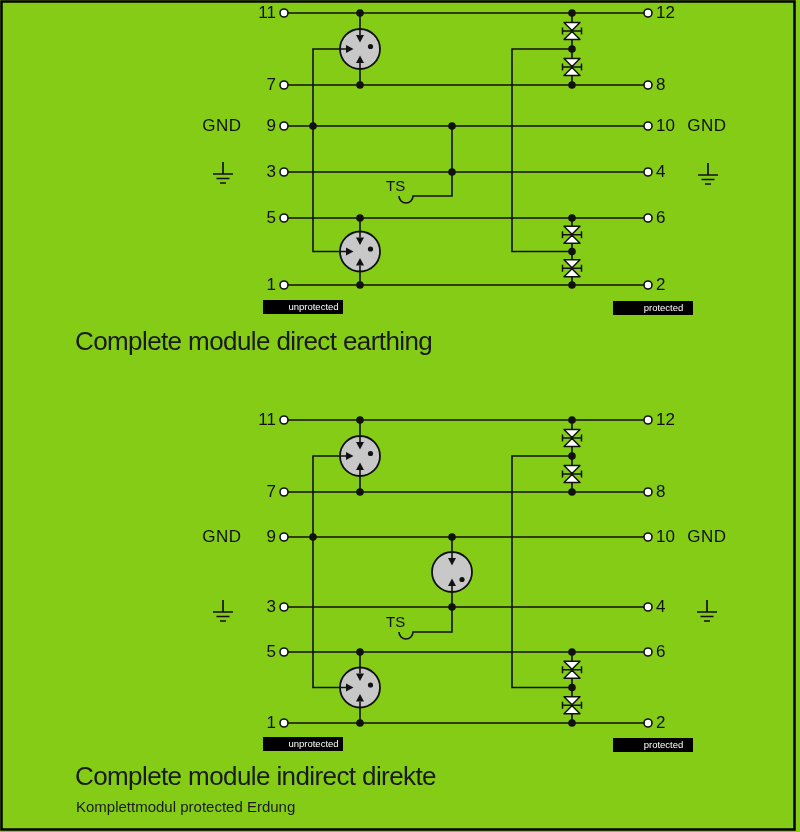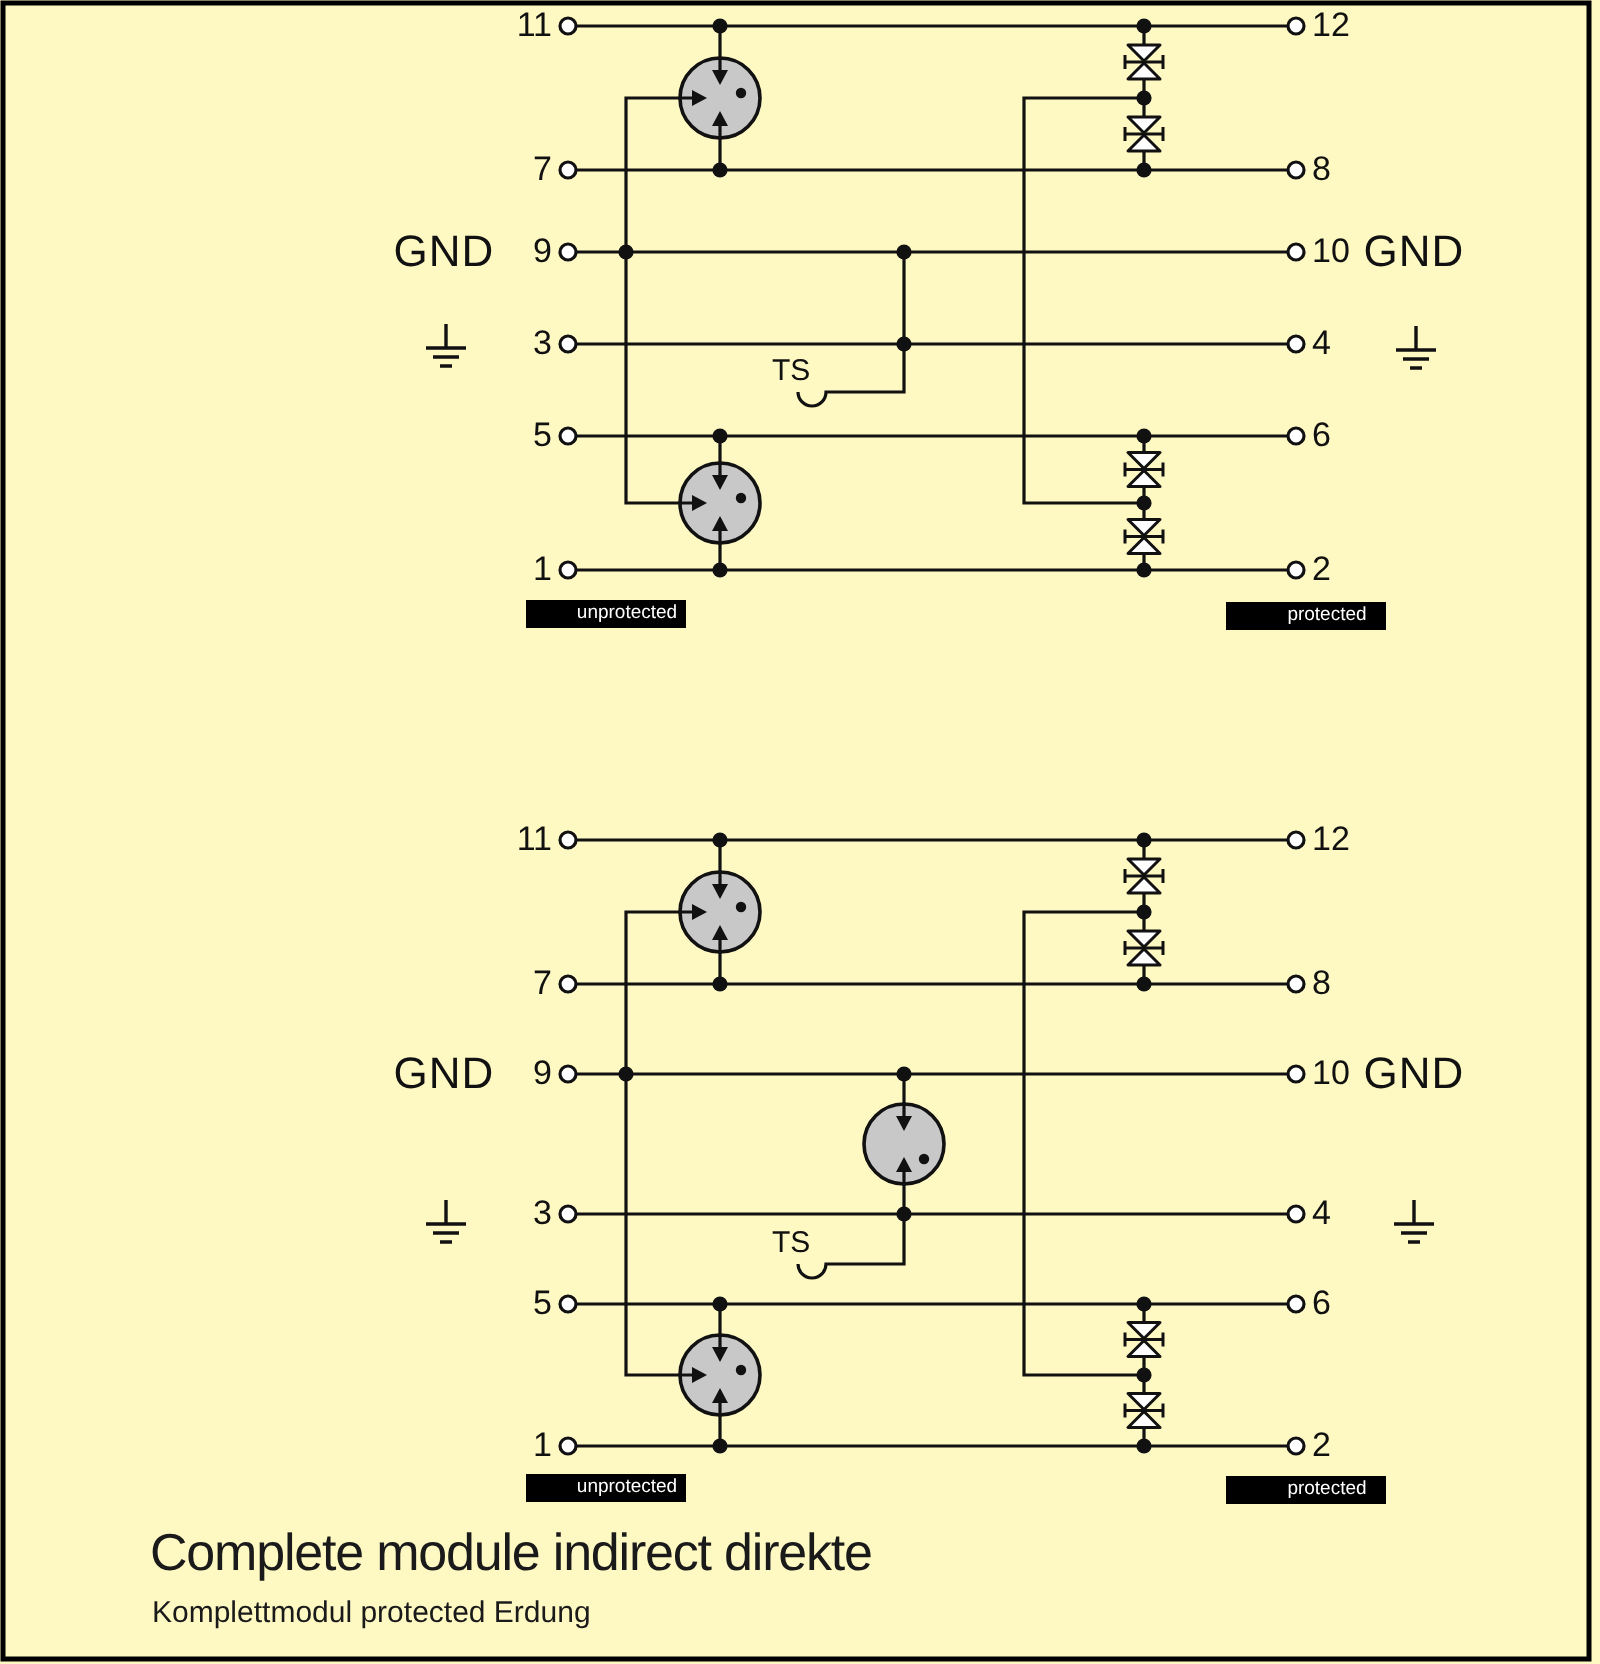--- a/index.html
+++ b/index.html
@@ -1,23 +1,23 @@
 <!DOCTYPE html>
 <html><head>
 <meta charset="utf-8">
 <style>
   html,body{margin:0;padding:0;}
   body{width:800px;height:832px;background:#fff;font-family:"Liberation Sans",sans-serif;}
-  #stage{position:relative;width:800px;height:832px;background:#fef9c3;overflow:hidden;}
+  #stage{position:relative;width:800px;height:832px;background:#84cc16;overflow:hidden;}
   #circuit-svg{position:absolute;left:0;top:0;}
   .lbl{position:absolute;height:20px;line-height:20px;font-size:17px;color:#111;}
   .lbl-l{left:228px;width:48px;text-align:right;}
   .lbl-r{left:656px;width:48px;text-align:left;}
   .gnd{position:absolute;width:60px;height:20px;line-height:20px;text-align:center;
-       font-size:22px;color:#111;letter-spacing:0.5px;}
+       font-size:17px;color:#111;letter-spacing:0.5px;}
   .ts{position:absolute;font-size:15px;color:#111;height:16px;line-height:16px;}
   .zone{position:absolute;width:59px;height:14px;line-height:14px;text-align:center;
         font-size:9.5px;background:#000;color:#fff;padding-left:21px;}
   .title{position:absolute;left:75px;font-size:26px;line-height:34px;color:#1a1a1a;
          letter-spacing:-0.6px;white-space:nowrap;}
   .subtitle{position:absolute;left:76px;font-size:15px;line-height:20px;color:#1a1a1a;
             white-space:nowrap;}
 </style>
 </head>
 <body>
@@ -170,20 +170,21 @@
   <span class="lbl lbl-r" style="top:208px">6</span>
   <span class="lbl lbl-r" style="top:275px">2</span>
 
   <span class="gnd" style="left:192px;top:116px">GND</span>
   <span class="gnd" style="left:677px;top:116px">GND</span>
   <span class="ts" style="left:386px;top:178px">TS</span>
 
   <span class="zone" style="left:263px;top:300px">unprotected</span>
   <span class="zone" style="left:613px;top:301px">protected</span>
 
+  <div class="title" style="top:324px">Complete module direct earthing</div>
 
   <span class="lbl lbl-l" style="top:410px">11</span>
   <span class="lbl lbl-l" style="top:482px">7</span>
   <span class="lbl lbl-l" style="top:527px">9</span>
   <span class="lbl lbl-l" style="top:597px">3</span>
   <span class="lbl lbl-l" style="top:642px">5</span>
   <span class="lbl lbl-l" style="top:713px">1</span>
 
   <span class="lbl lbl-r" style="top:410px">12</span>
   <span class="lbl lbl-r" style="top:482px">8</span>

